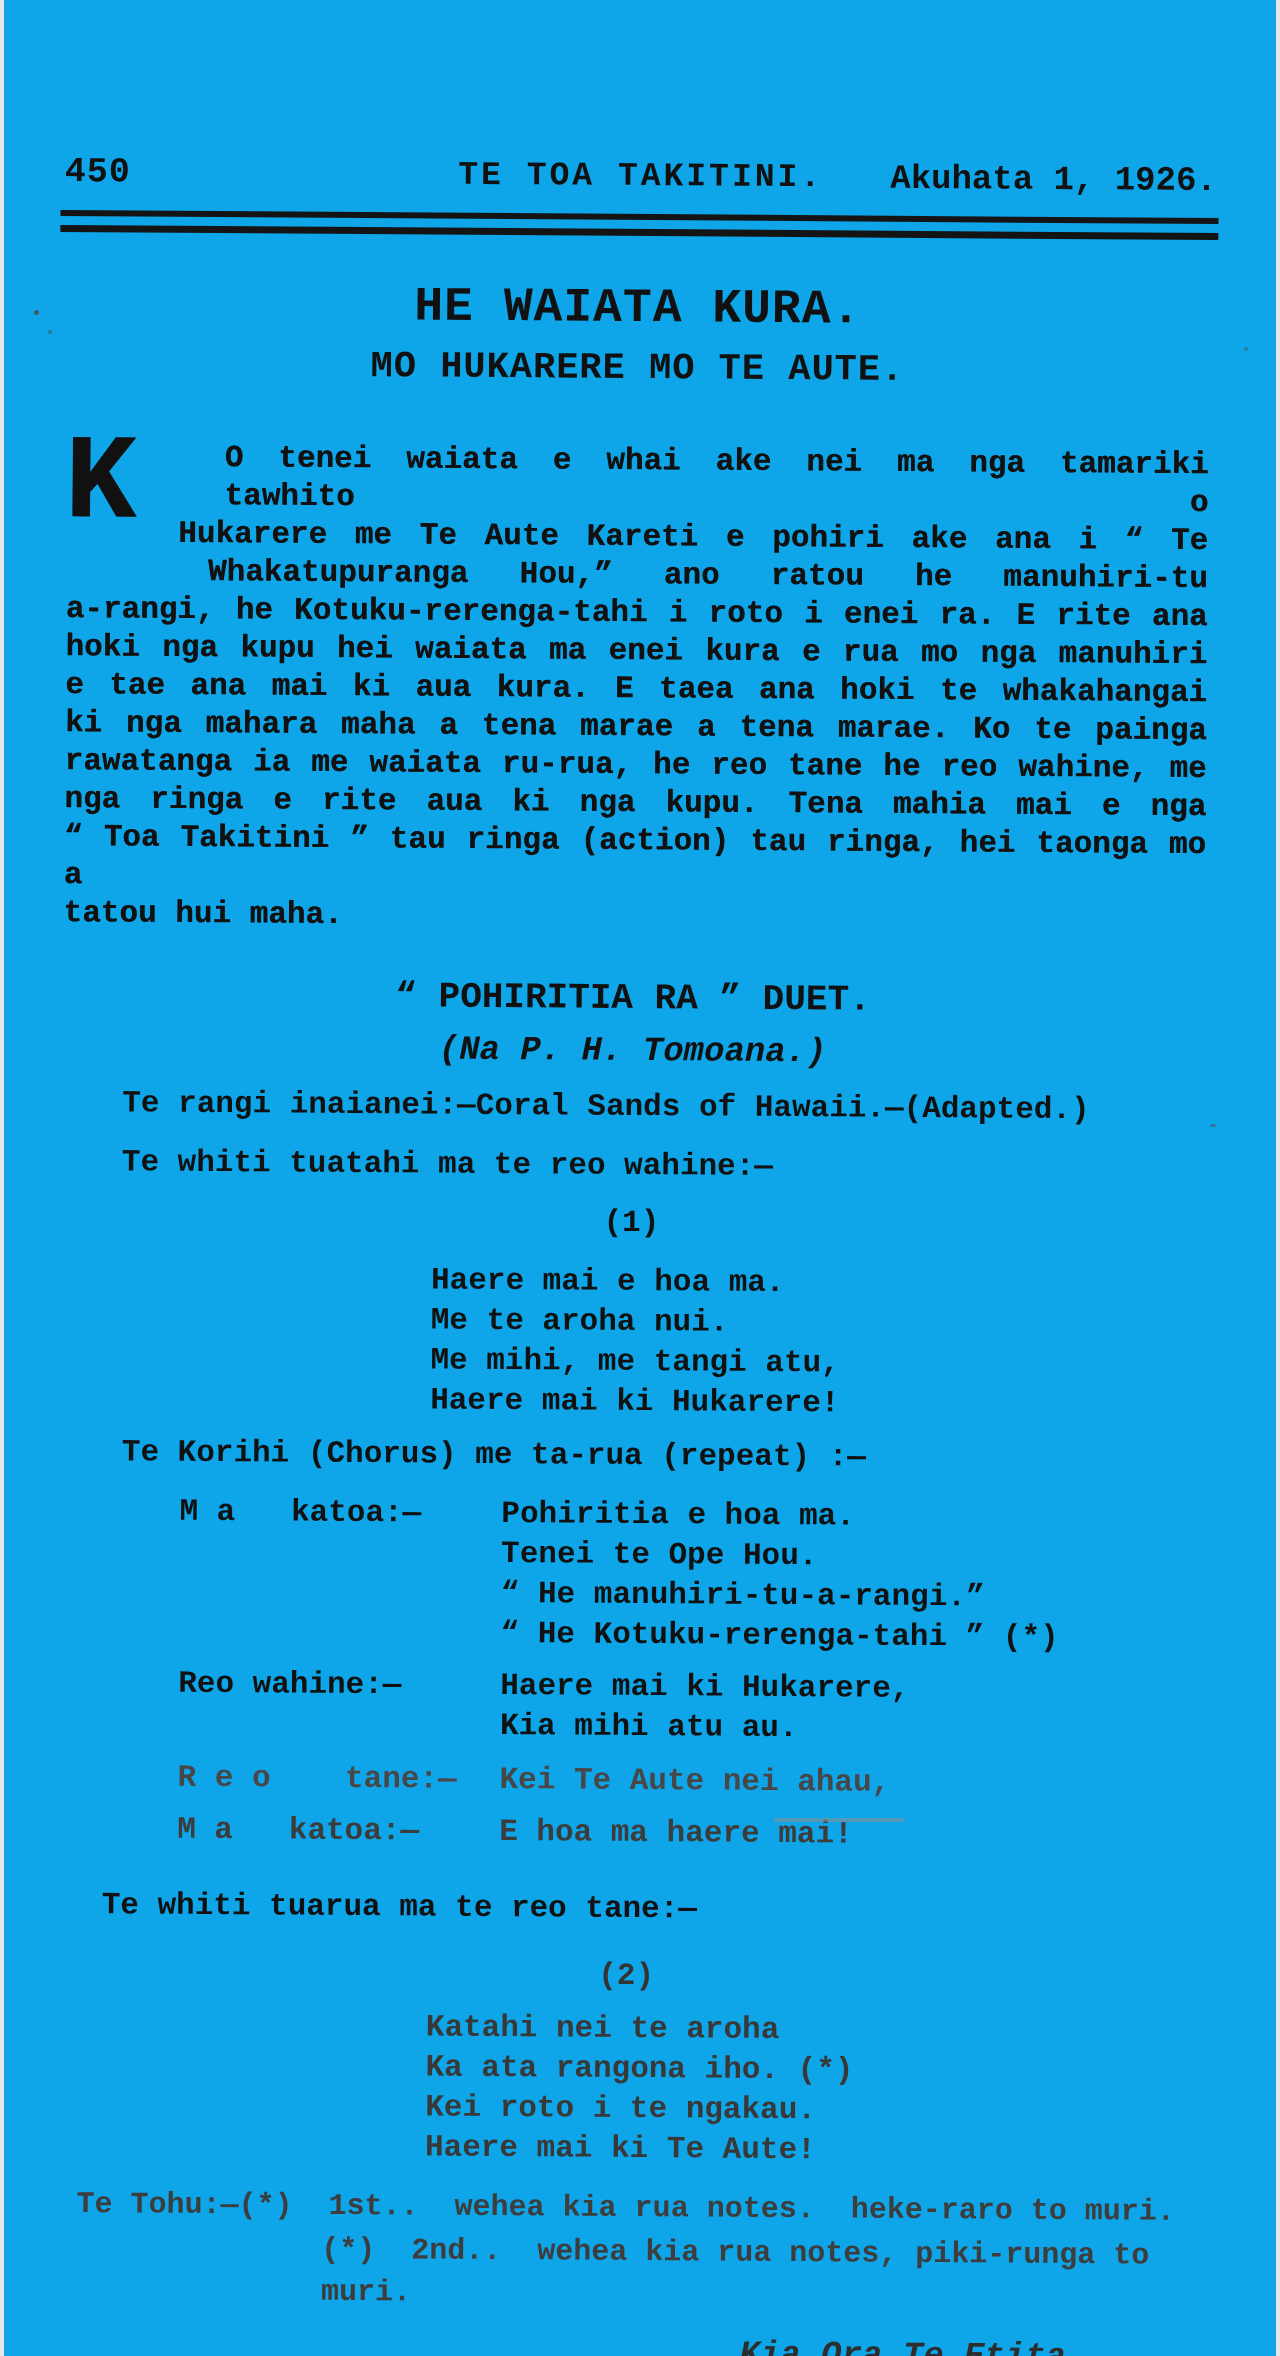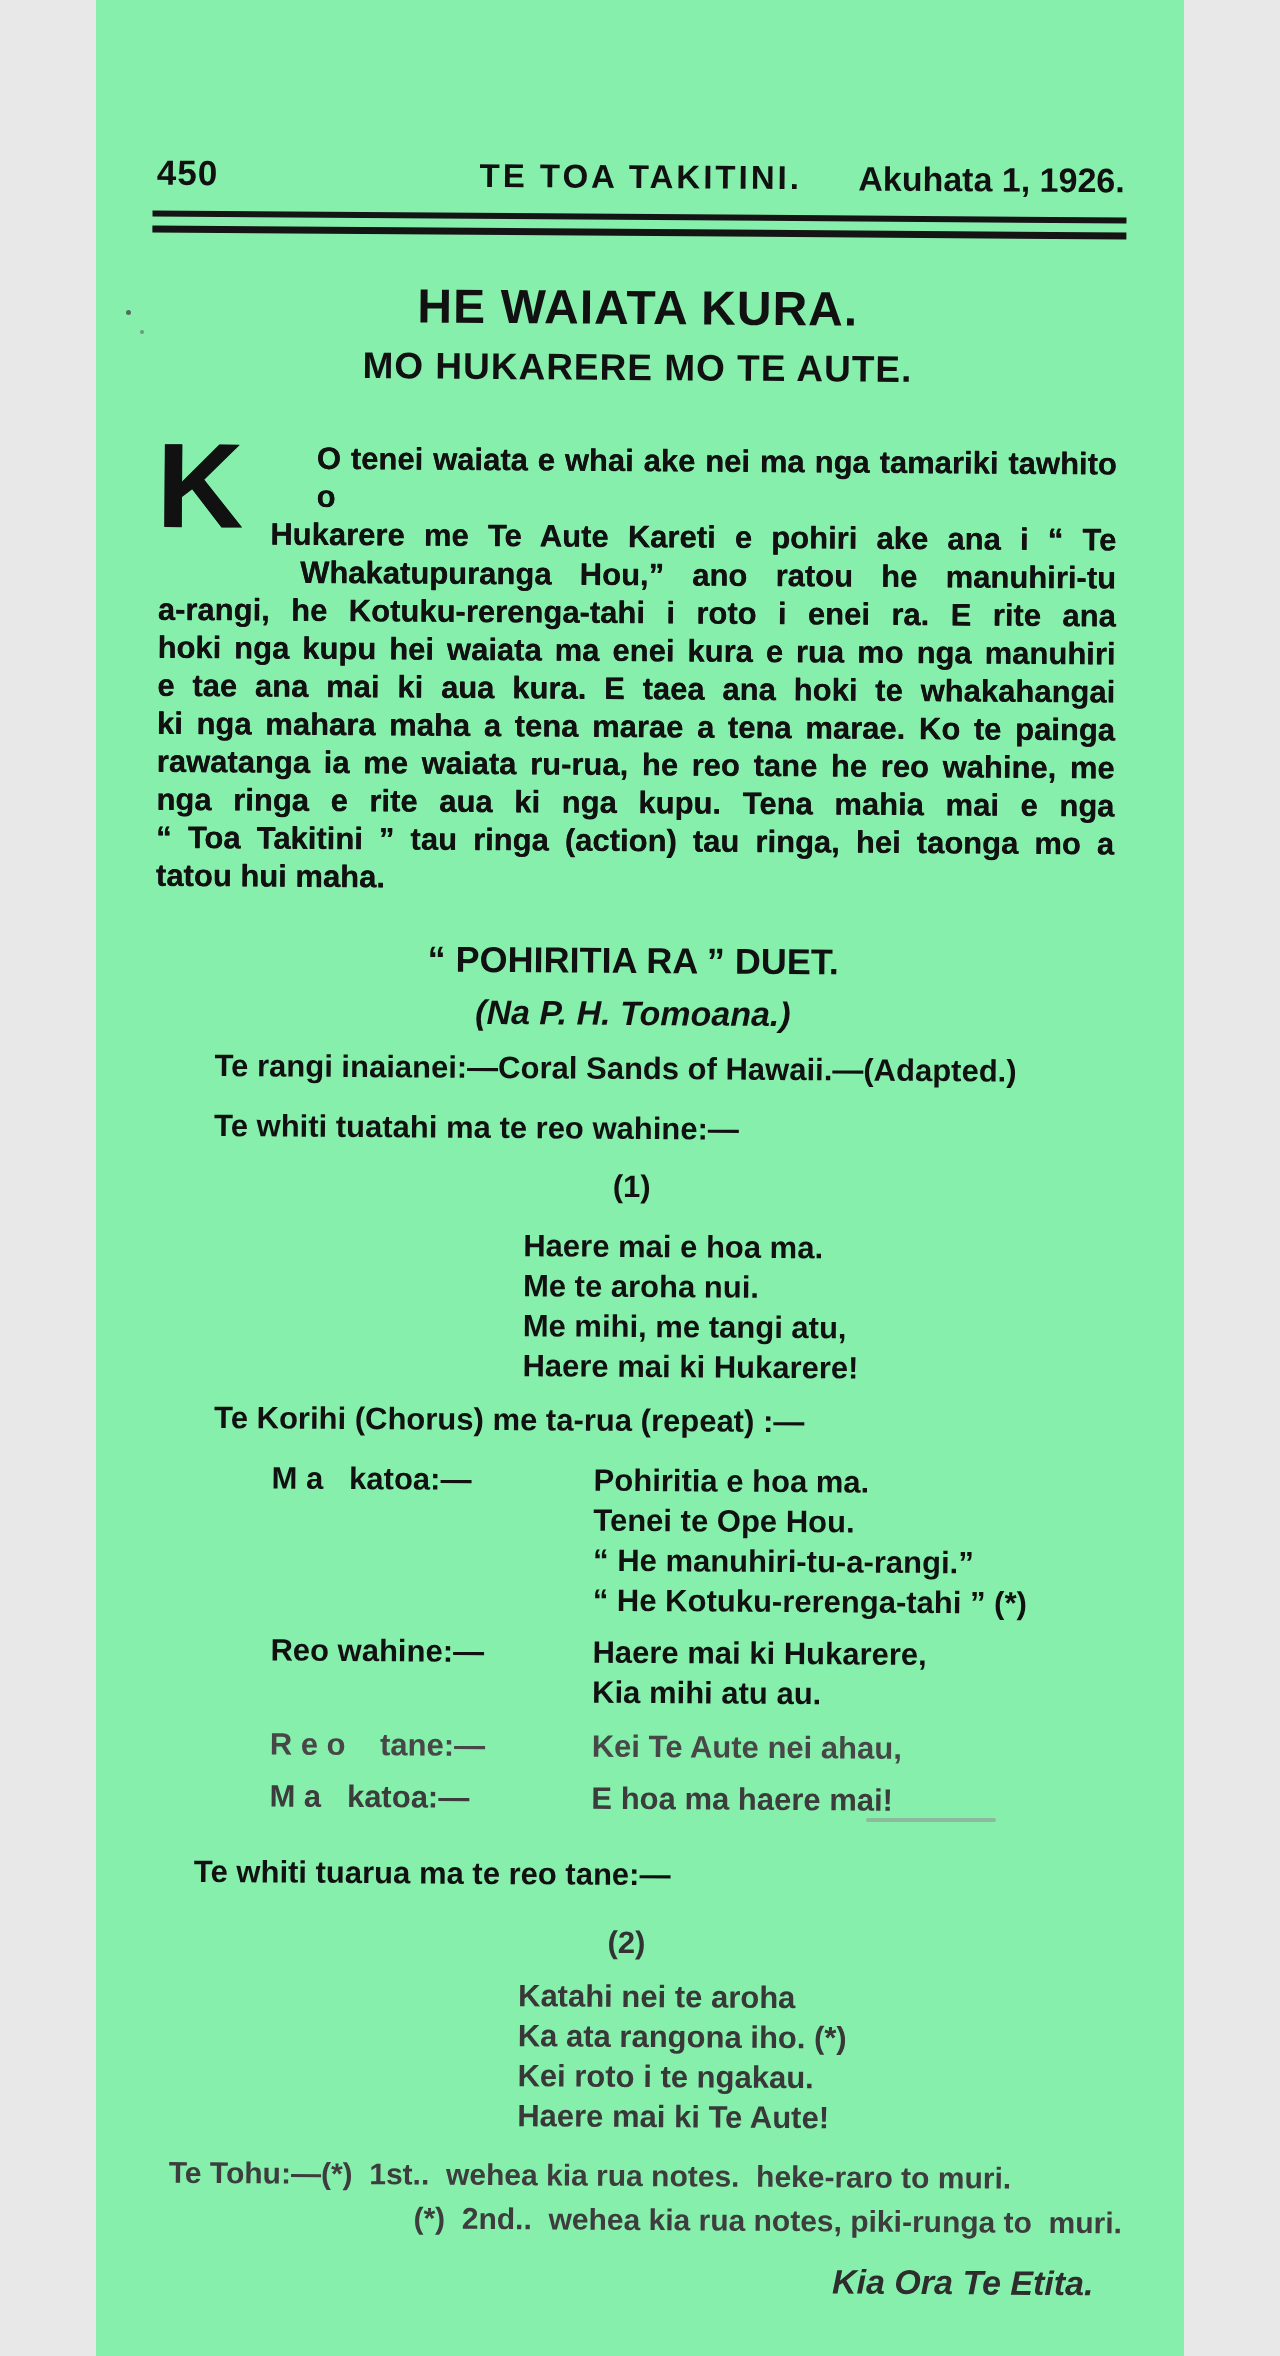--- a/index.html
+++ b/index.html
@@ -1,18 +1,18 @@
 <!DOCTYPE html>
 <html><head>
 <meta charset="utf-8">
 <style>
   html,body{margin:0;padding:0;background:#e8e8e8;}
   .page{
-    width:1088px;height:2356px;background:#86efac;position:relative;overflow:hidden;
-    font-family:Liberation Sans, sans-serif;color:#111;margin:0 auto;
+    width:1272px;height:2356px;background:#0ea5e9;position:relative;overflow:hidden;
+    font-family:Liberation Mono, monospace;color:#111;margin:0 auto;
   }
   .tilt{transform:rotate(0.4deg);transform-origin:50% 0;padding-top:156px;}
 
   
   .hdr{position:relative;height:46px;margin:0 58px 0 62px;}
   .hdr-num{position:absolute;left:0;top:0;font-size:35px;font-weight:800;letter-spacing:1px;}
   .hdr-title{position:absolute;left:50%;transform:translateX(-50%);top:2px;font-size:33px;font-weight:800;letter-spacing:3px;white-space:nowrap;}
   .hdr-date{position:absolute;right:0;top:2px;font-size:34px;font-weight:800;white-space:nowrap;}
   .rule{margin:12px 56px 0 58px;height:9px;border-top:6px solid #141414;border-bottom:7px solid #141414;}
 

